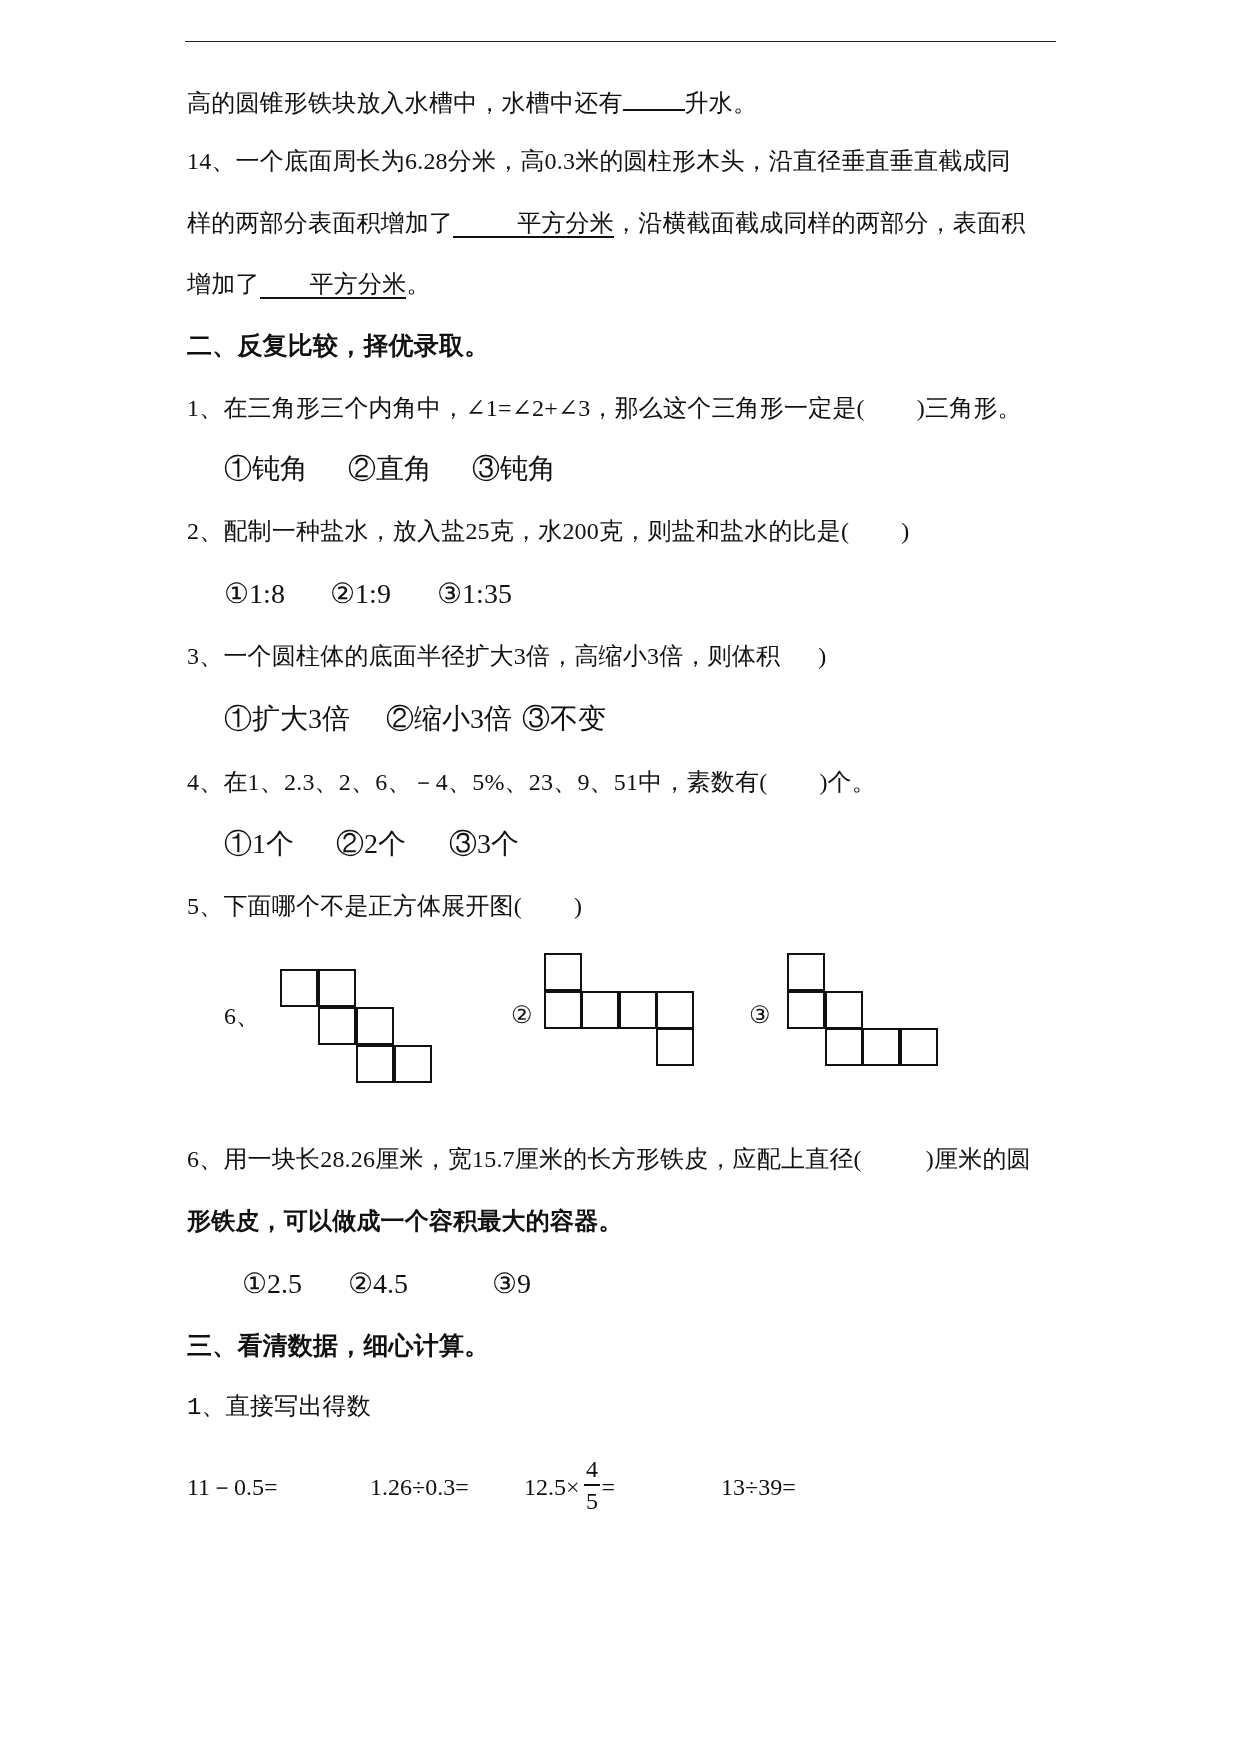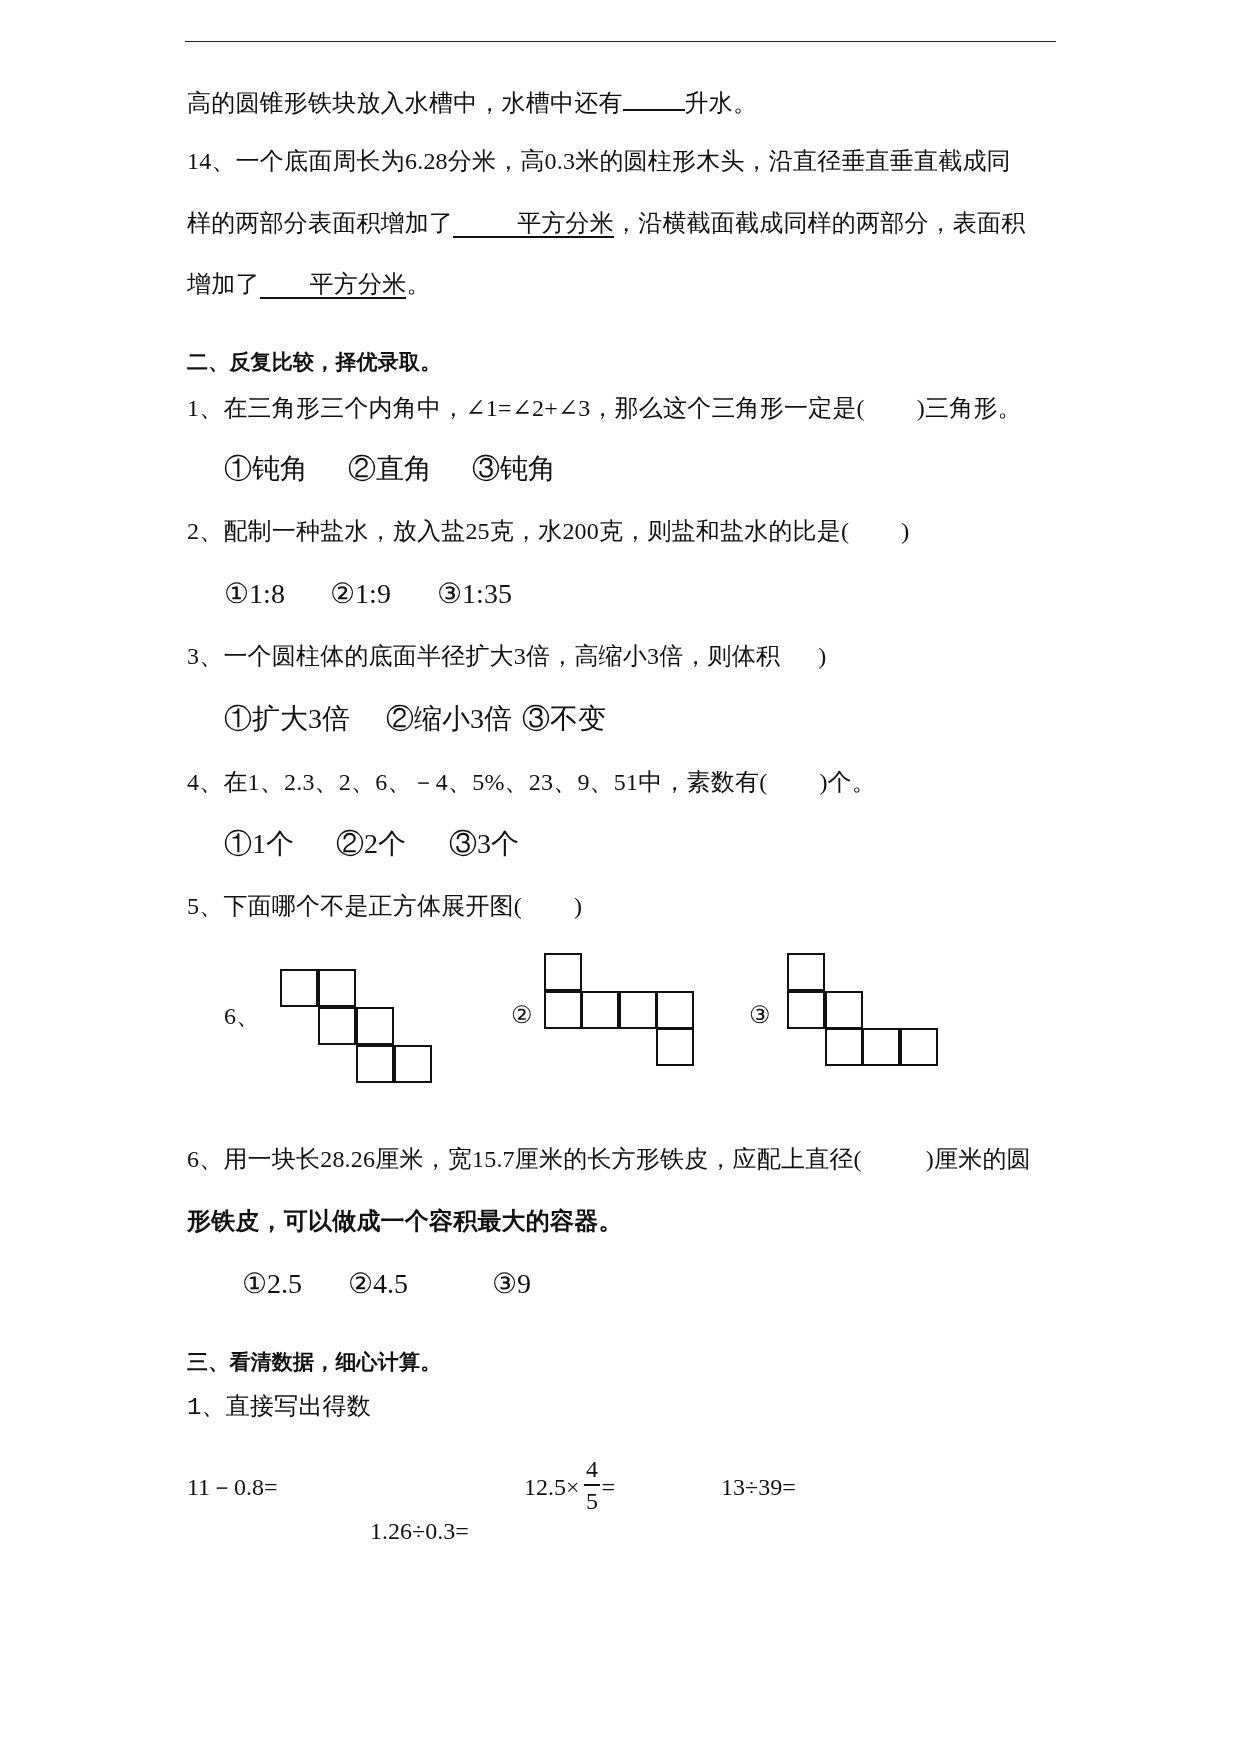--- a/index.html
+++ b/index.html
@@ -6,21 +6,21 @@
     body {
       width: 1241px; height: 1754px; position: relative; overflow: hidden;
       font-family: "Liberation Serif", "DejaVu Serif", serif;
       color: #111111;
     }
     .rule { position: absolute; left: 185px; top: 41px; width: 871px; height: 1px; background: #222; }
     .line {
       position: absolute; left: 187px; font-size: 24px; line-height: 30px;
       white-space: nowrap; letter-spacing: 0.2px;
     }
-    .bold { font-weight: bold; font-family: "DejaVu Sans", "Liberation Sans", sans-serif; font-size: 21px; margin-top: 16px; }
+    .bold { font-weight: bold; font-family: "DejaVu Sans", "Liberation Sans", sans-serif; font-size: 25px; }
     .blank { display: inline-block; border-bottom: 2px solid #111; height: 24px; vertical-align: baseline; }
     .ul { border-bottom: 2px solid #111; }
     .gap { display: inline-block; }
     .opt { position: absolute; font-size: 28px; line-height: 30px; white-space: nowrap; }
     .net { position: absolute; }
     .net .sq { position: absolute; width: 38px; height: 38px; border: 2.5px solid #111; box-sizing: border-box; }
     .label { position: absolute; font-size: 24px; line-height: 30px; }
     .expr { position: absolute; font-size: 24px; line-height: 30px; white-space: nowrap; top: 1472px; }
     .frac { position: absolute; display: flex; flex-direction: column; align-items: center; font-size: 24px; line-height: 26px; }
     .frac .bar { width: 16px; height: 2px; background: #111; margin: 2px 0; }
@@ -110,22 +110,22 @@
   <span>6、用一块长28.26厘米，宽15.7厘米的长方形铁皮，应配上直径(</span><span class="gap" style="width:64px;"></span><span>)厘米的圆</span>
 </div>
 <div class="line" style="top:1206px;font-weight:bold;">形铁皮，可以做成一个容积最大的容器。</div>
 <div class="opt" style="left:242px; top:1269px;">①2.5</div>
 <div class="opt" style="left:348px; top:1269px;">②4.5</div>
 <div class="opt" style="left:454px; top:1269px;margin-left:38px;">③9</div>
 
 <div class="line bold" style="top:1331px;">三、看清数据，细心计算。</div>
 <div class="line" style="top:1393px;font-family:Liberation Mono, monospace;">1、直接写出得数</div>
 
-<div class="expr" style="left:187px;">11－0.8=</div>
-<div class="expr" style="left:370px;margin-top:44px;">1.26÷0.3=</div>
+<div class="expr" style="left:187px;">11－0.5=</div>
+<div class="expr" style="left:370px;">1.26÷0.3=</div>
 <div class="expr" style="left:524px;">
   <span>12.5×</span><span class="gap" style="width:22px;"></span><span>=</span>
 </div>
 <div class="frac" style="left:584px; top:1456px;">
   <span>4</span>
   <span class="bar"></span>
   <span>5</span>
 </div>
 <div class="expr" style="left:721px;">13÷39=</div>
 

